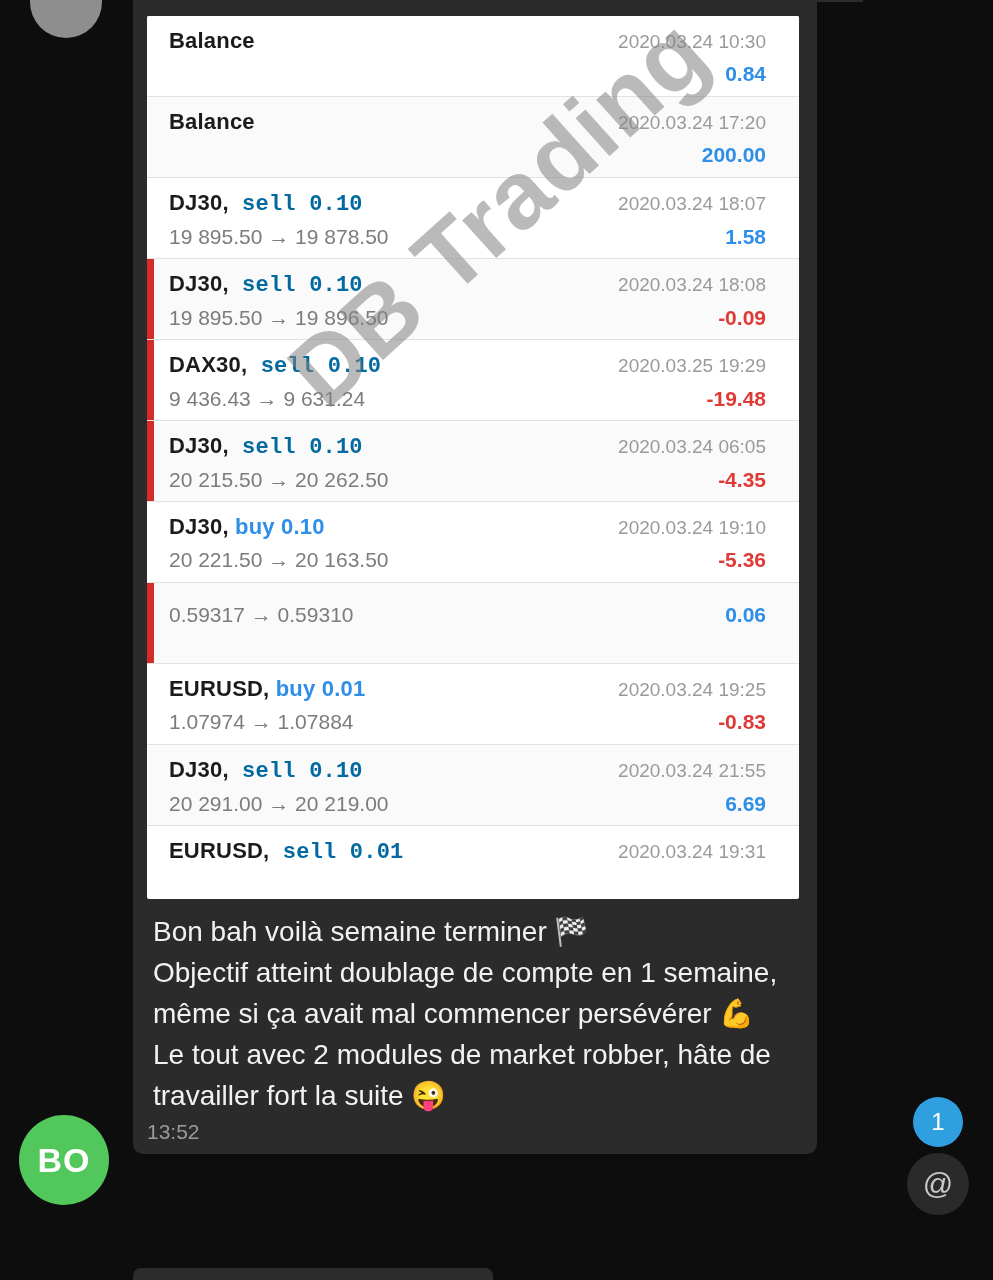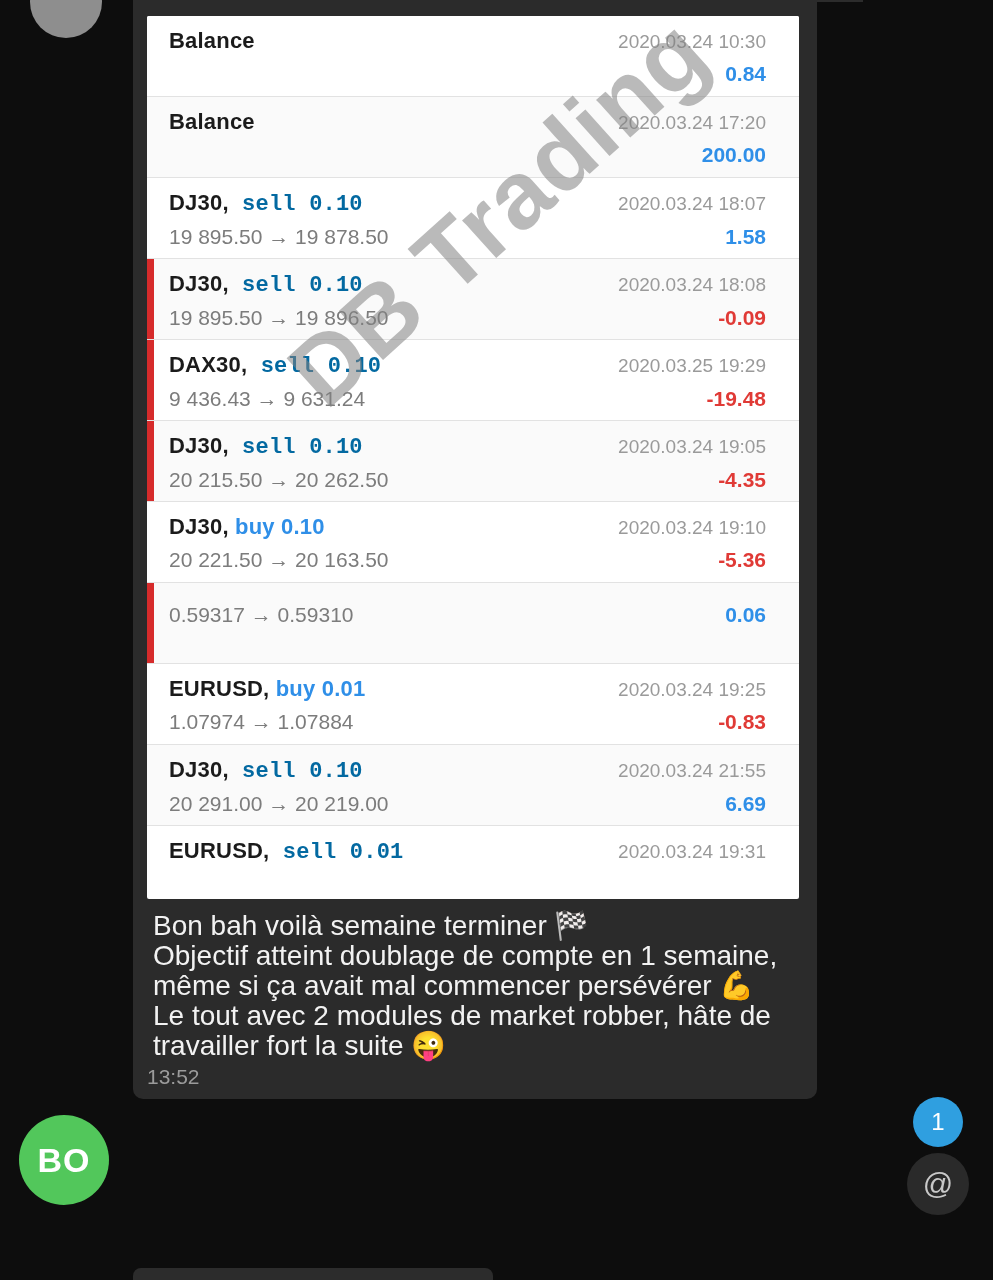--- a/index.html
+++ b/index.html
@@ -132,21 +132,21 @@
   .profit.neg { color: #e03a36; }
 
   .row.last { border-bottom: none; height: 46px; overflow: hidden; }
 
   
   .caption {
     margin-top: 12px;
     padding: 0 6px;
     color: #f2f2f2;
     font-size: 28px;
-    line-height: 30px;
+    line-height: 41px;
     white-space: pre-wrap;
   }
   .msg-time {
     text-align: left;
     color: #9b9b9b;
     font-size: 21px;
     padding: 4px 8px 0 0;
   }
 
   
@@ -274,21 +274,21 @@
             </div>
             <div class="row-bot">
               <div class="prices">9 436.43 → 9 631.24</div>
               <div class="profit neg">-19.48</div>
             </div>
           </div>
           <div class="row alt">
             <div class="bar"></div>
             <div class="row-top">
               <div class="sym">DJ30,<span class="side sell"> sell 0.10</span></div>
-              <div class="ts">2020.03.24 19:05</div>
+              <div class="ts">2020.03.24 06:05</div>
             </div>
             <div class="row-bot">
               <div class="prices">20 215.50 → 20 262.50</div>
               <div class="profit neg">-4.35</div>
             </div>
           </div>
           <div class="row">
             <div class="row-top">
               <div class="sym">DJ30,<span class="side buy"> buy 0.10</span></div>
               <div class="ts">2020.03.24 19:10</div>

